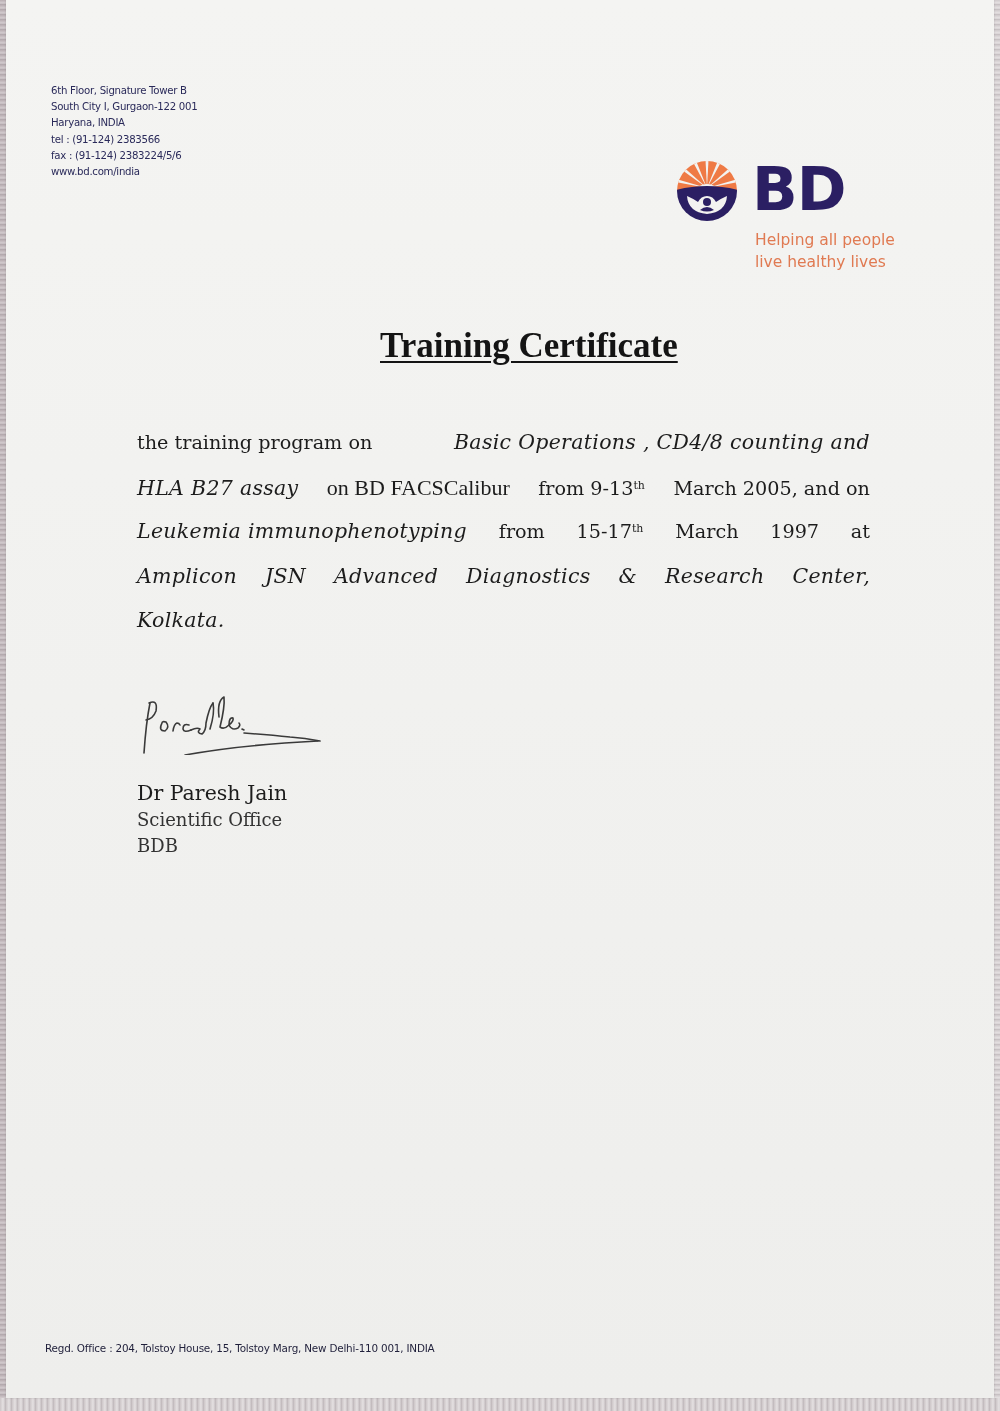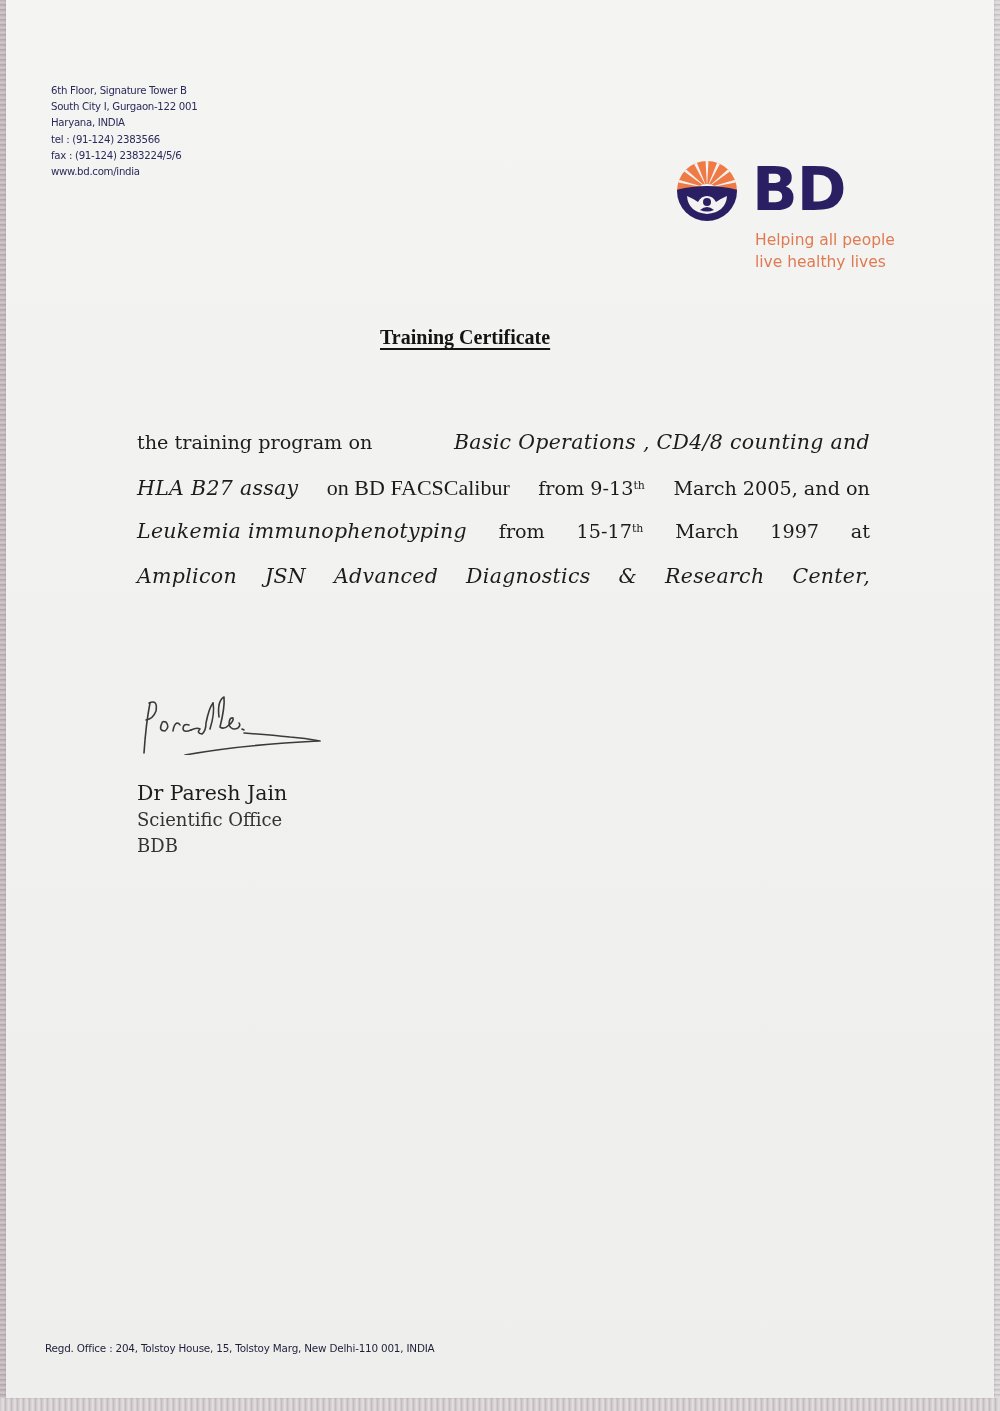--- a/index.html
+++ b/index.html
@@ -90,21 +90,21 @@
     }
     .tagline .line { display: block; white-space: nowrap; }
 
     
     .title {
       position: absolute;
       left: 380px;
       top: 326px;
       font-family: "Liberation Serif", serif;
       font-weight: bold;
-      font-size: 20px;
+      font-size: 35px;
       color: #141414;
       text-decoration: underline;
       text-decoration-thickness: 2px;
       text-underline-offset: 4px;
       white-space: nowrap;
     }
 
     
     .body-text {
       position: absolute;
@@ -257,20 +257,23 @@
     <span>at</span>
   </div>
   <div class="row">
     <span class="sc">Amplicon</span>
     <span class="sc">JSN</span>
     <span class="sc">Advanced</span>
     <span class="sc">Diagnostics</span>
     <span class="sc">&amp;</span>
     <span class="sc">Research</span>
     <span class="sc">Center,</span>
+  </div>
+  <div class="row left">
+    <span class="sc">Kolkata.</span>
   </div>
 </div>
 
 <svg class="signature" viewBox="0 0 190 62" width="190" height="62">
   <g fill="none" stroke="#3a3a3a" stroke-width="1.6" stroke-linecap="round" stroke-linejoin="round">
     <path d="M10 10 Q6 30 4 60"></path>
     <path d="M9 10 Q18 6 16 18 Q13 26 6 27"></path>
     <path d="M22 30 Q18 38 25 38 Q30 34 26 29 Q22 28 22 30"></path>
     <path d="M33 38 Q34 31 37 30 Q39 30 40 32"></path>
     <path d="M49 32 Q43 30 43 36 Q44 40 51 37"></path>

